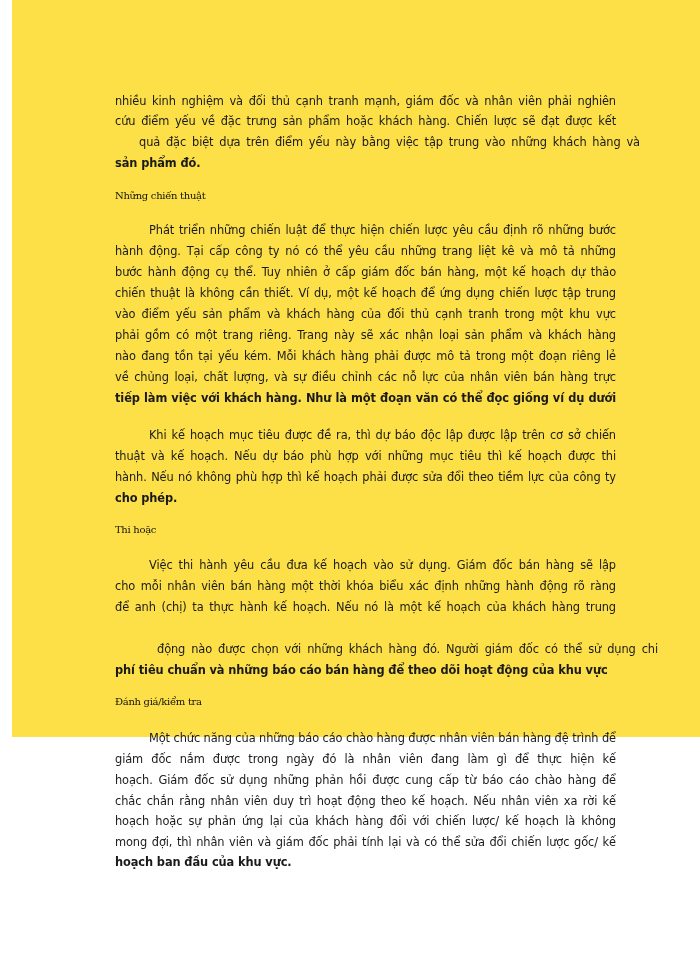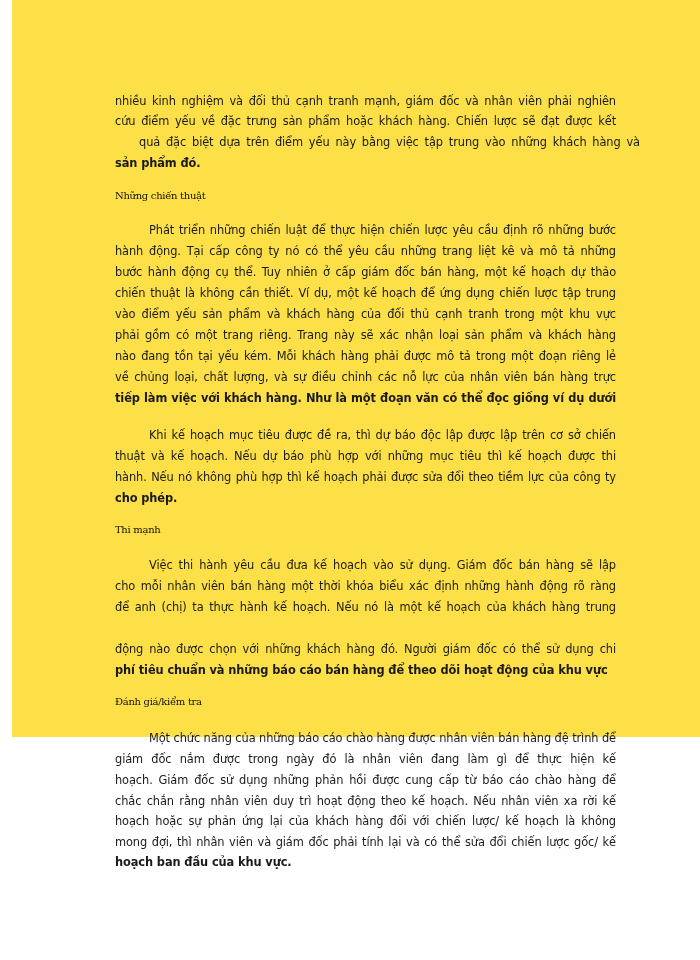--- a/index.html
+++ b/index.html
@@ -53,26 +53,26 @@
   <div class="line" style="top: 326px; white-space: normal; overflow: hidden;">phải gồm có một trang riêng. Trang này sẽ xác nhận loại sản phẩm và khách hàng</div>
   <div class="line" style="top: 347px; white-space: normal; overflow: hidden;">nào đang tồn tại yếu kém. Mỗi khách hàng phải được mô tả trong một đoạn riêng lẻ</div>
   <div class="line" style="top: 368px; white-space: normal; overflow: hidden;">về chủng loại, chất lượng, và sự điều chỉnh các nỗ lực của nhân viên bán hàng trực</div>
   <div class="line last" style="top: 389px; white-space: normal; overflow: hidden;">tiếp làm việc với khách hàng. Như là một đoạn văn có thể đọc giống ví dụ dưới đây.</div>
 
   <div class="line indent" style="top: 426px; white-space: normal; overflow: hidden;">Khi kế hoạch mục tiêu được đề ra, thì dự báo độc lập được lập trên cơ sở chiến</div>
   <div class="line" style="top: 447px; white-space: normal; overflow: hidden;">thuật và kế hoạch. Nếu dự báo phù hợp với những mục tiêu thì kế hoạch được thi</div>
   <div class="line" style="top: 468px; white-space: normal; overflow: hidden;">hành. Nếu nó không phù hợp thì kế hoạch phải được sửa đổi theo tiềm lực của công ty</div>
   <div class="line last" style="top: 489px; white-space: normal; overflow: hidden;">cho phép.</div>
 
-  <div class="heading" style="top:522px">Thi mạnh</div>
+  <div class="heading" style="top:522px">Thi hoặc</div>
 
   <div class="line indent" style="top: 556px; white-space: normal; overflow: hidden;">Việc thi hành yêu cầu đưa kế hoạch vào sử dụng. Giám đốc bán hàng sẽ lập</div>
   <div class="line" style="top: 577px; white-space: normal; overflow: hidden;">cho mỗi nhân viên bán hàng một thời khóa biểu xác định những hành động rõ ràng</div>
   <div class="line" style="top: 598px; white-space: normal; overflow: hidden;">để anh (chị) ta thực hành kế hoạch. Nếu nó là một kế hoạch của khách hàng trung</div>
-  <div class="line" style="top: 640px; white-space: normal; overflow: hidden;">động nào được chọn với những khách hàng đó. Người giám đốc có thể sử dụng chi</div>
+  <div class="line" style="top: 640px; white-space: normal; overflow: hidden; margin-left: 42px;">động nào được chọn với những khách hàng đó. Người giám đốc có thể sử dụng chi</div>
   <div class="line last" style="top: 661px; white-space: normal; overflow: hidden;">phí tiêu chuẩn và những báo cáo bán hàng để theo dõi hoạt động của khu vực</div>
 
   <div class="heading" style="top:694px">Đánh giá/kiểm tra</div>
 
   <div class="line indent" style="top: 729px; white-space: normal; overflow: hidden;">Một chức năng của những báo cáo chào hàng được nhân viên bán hàng đệ trình để</div>
   <div class="line" style="top: 750px; white-space: normal; overflow: hidden;">giám đốc nắm được trong ngày đó là nhân viên đang làm gì để thực hiện kế</div>
   <div class="line" style="top: 771px; white-space: normal; overflow: hidden;">hoạch. Giám đốc sử dụng những phản hồi được cung cấp từ báo cáo chào hàng để</div>
   <div class="line" style="top: 792px; white-space: normal; overflow: hidden;">chắc chắn rằng nhân viên duy trì hoạt động theo kế hoạch. Nếu nhân viên xa rời kế</div>
   <div class="line" style="top: 812px; white-space: normal; overflow: hidden;">hoạch hoặc sự phản ứng lại của khách hàng đối với chiến lược/ kế hoạch là không</div>
   <div class="line" style="top: 833px; white-space: normal; overflow: hidden;">mong đợi, thì nhân viên và giám đốc phải tính lại và có thể sửa đổi chiến lược gốc/ kế</div>

